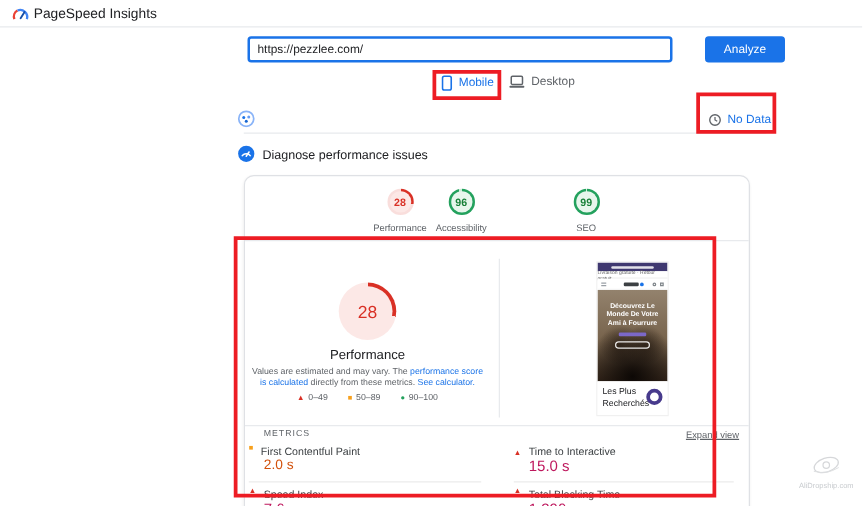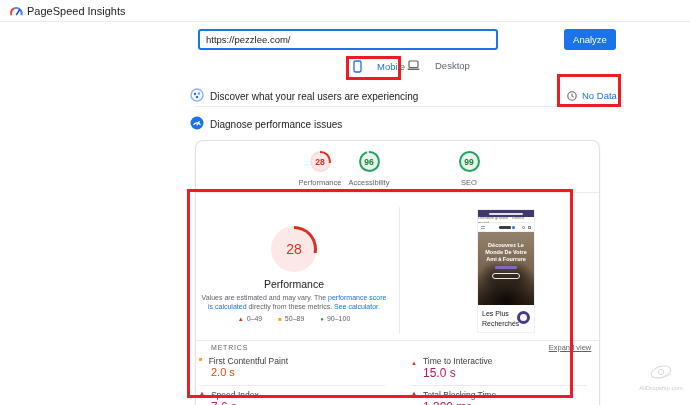--- a/index.html
+++ b/index.html
@@ -7,27 +7,27 @@
               font-family:"Liberation Sans", sans-serif; color:#202124; }
   .abs { position:absolute; }
   #page { position:relative; width:690px; height:405px; overflow:hidden; background:#fff; }
 
   
   .top-bar { left:0; top:0; width:690px; height:22px; background:#fff; border-bottom:1px solid #e8eaed; }
   .app-title { left:27px; top:5px; font-size:11px; color:#202124; }
   .logo { left:9px; top:4px; }
 
   
-  .url-input { left:198px; top:29px; width:300px; height:21px; border:2px solid #1a73e8; border-radius:3px;
+  .url-input { left:198px; top:29px; width:340px; height:21px; border:2px solid #1a73e8; border-radius:3px;
                font-size:9.5px; color:#202124; padding:0 6px; outline:none; font-family:"Liberation Sans",sans-serif; }
-  .analyze-btn { left:564px; top:29px; width:52px; height:21px; background:#1a73e8; color:#fff; border:none;
+  .analyze-btn { left:564px; top:29px; width:64px; height:21px; background:#1a73e8; color:#fff; border:none;
                  border-radius:3px; font-size:9.5px; font-family:"Liberation Sans",sans-serif; cursor:pointer; }
 
   
-  .tab { display:flex; align-items:center; gap:15px; cursor:pointer;justify-content:flex-end; }
+  .tab { display:flex; align-items:center; gap:5px; cursor:pointer;justify-content:flex-end; }
   .tab-mobile { left:353px; top:60px; }
   .tab-desktop { left:407px; top:60px; }
   .tab-label { font-size:9.5px; }
   .tab-mobile .tab-label { color:#1a73e8; }
   .tab-desktop .tab-label { color:#5f6368; }
 
   
   .discover-label { left:210px; top:91px; font-size:10px; color:#202124; }
   .discover-icon { left:190px; top:88px; }
   .nodata { left:567px; top:90px; display:flex; align-items:center; gap:5px; cursor:pointer; }
@@ -152,21 +152,20 @@
     </svg>
     <span class="tab-label">Desktop</span>
   </div>
 
   <svg class="abs discover-icon" width="14" height="14" viewBox="0 0 14 14">
     <circle cx="7" cy="7" r="6" fill="none" stroke="#8ab4f8" stroke-width="1.4"></circle>
     <circle cx="5" cy="6" r="1.2" fill="#1a73e8"></circle>
     <circle cx="9" cy="5.5" r="1.2" fill="#669df6"></circle>
     <circle cx="7" cy="9" r="1.2" fill="#1967d2"></circle>
   </svg>
-  <div class="abs discover-label">Discover what your real users are experiencing</div>
   <div class="abs nodata">
     <svg width="10" height="10" viewBox="0 0 10 10">
       <circle cx="5" cy="5" r="4.2" fill="none" stroke="#5f6368" stroke-width="1.1"></circle>
       <path d="M5 2.6 V5 L6.8 6" stroke="#5f6368" stroke-width="1" fill="none"></path>
     </svg>
     <span class="nodata-label">No Data</span>
   </div>
   <div class="abs divider-discover"></div>
 
   <svg class="abs diagnose-icon" width="14" height="14" viewBox="0 0 14 14">

